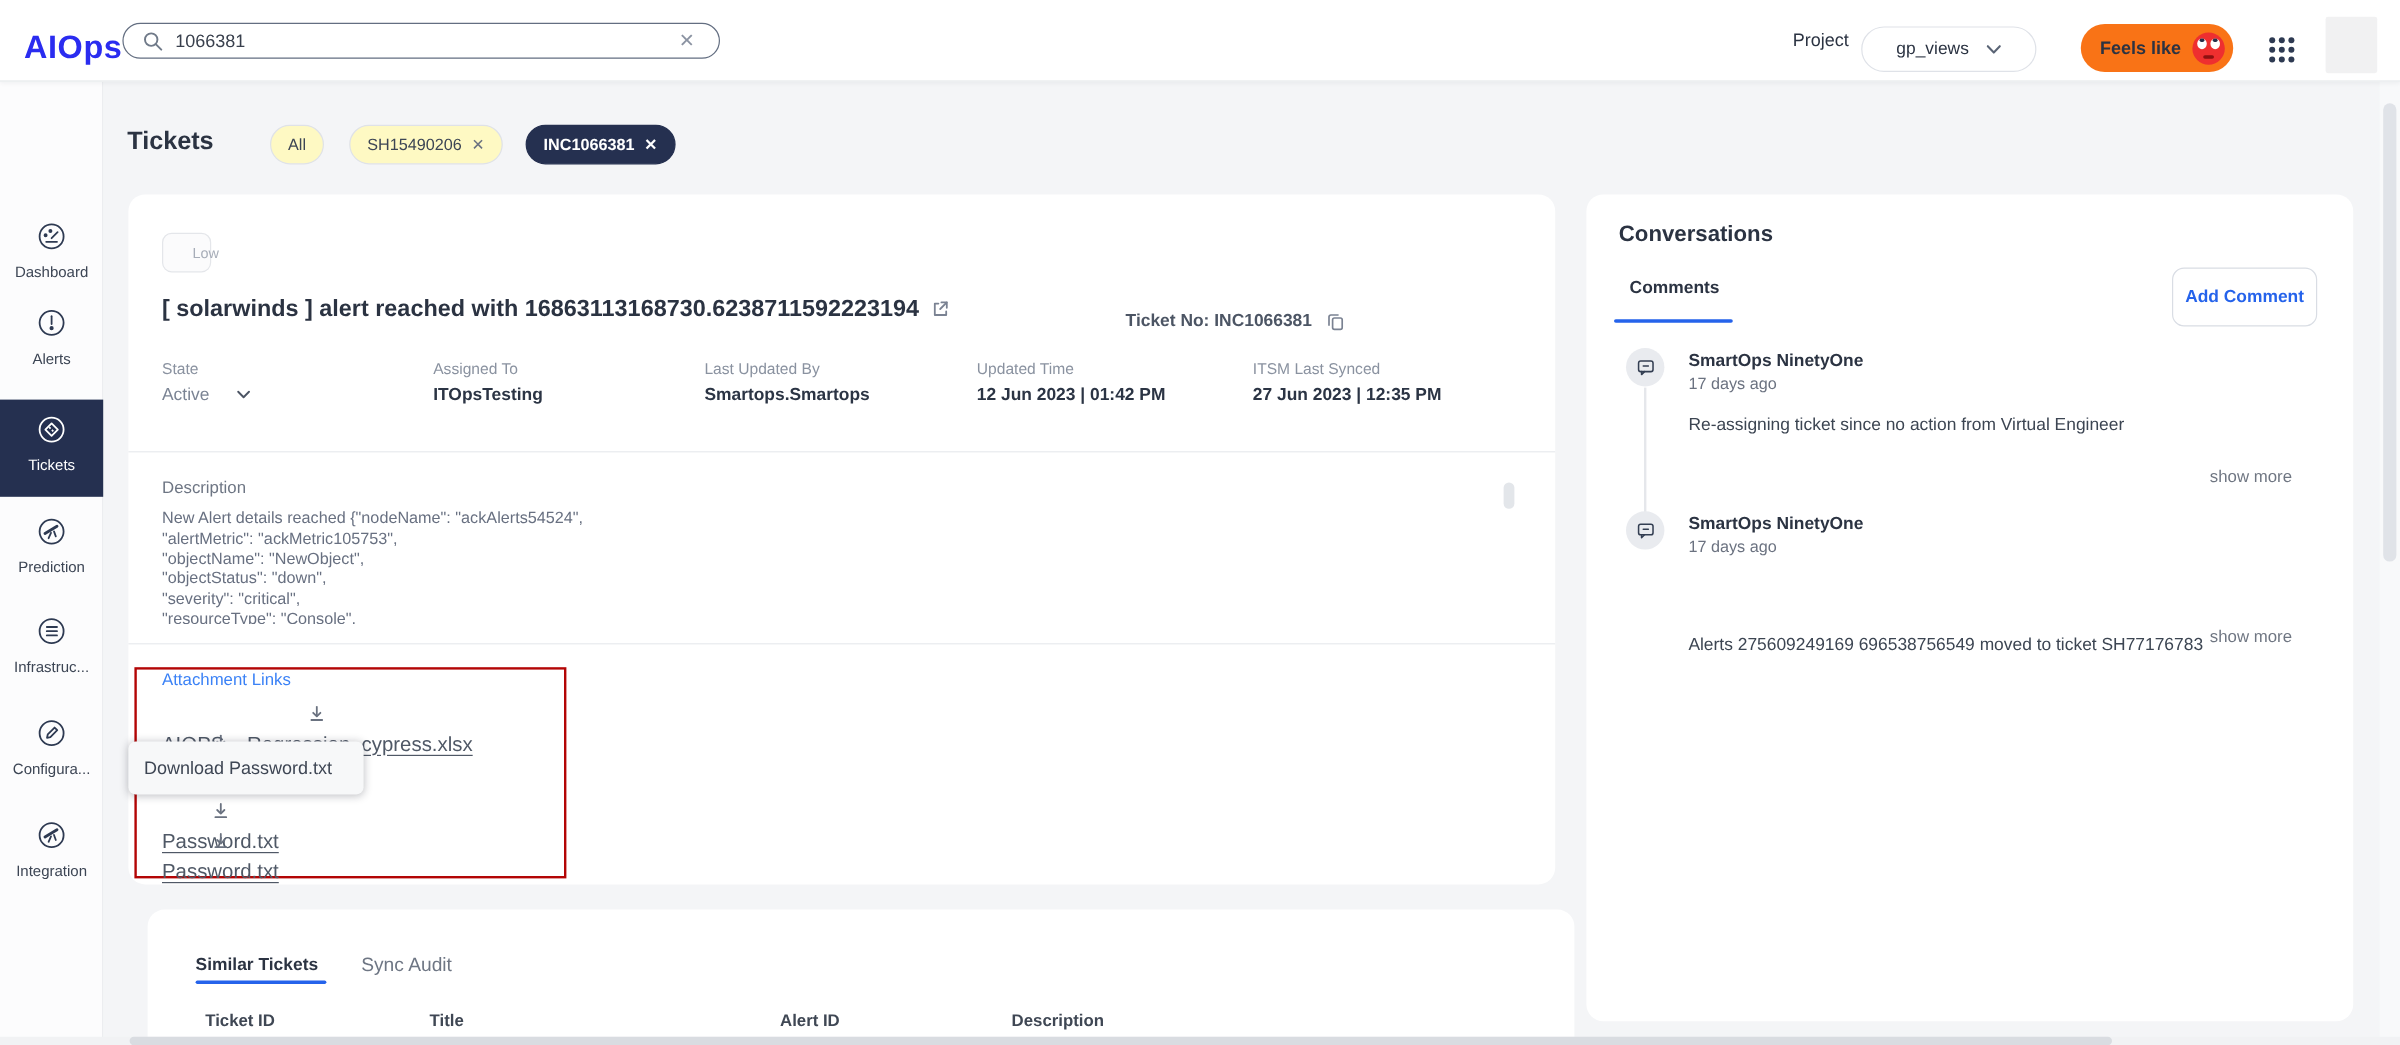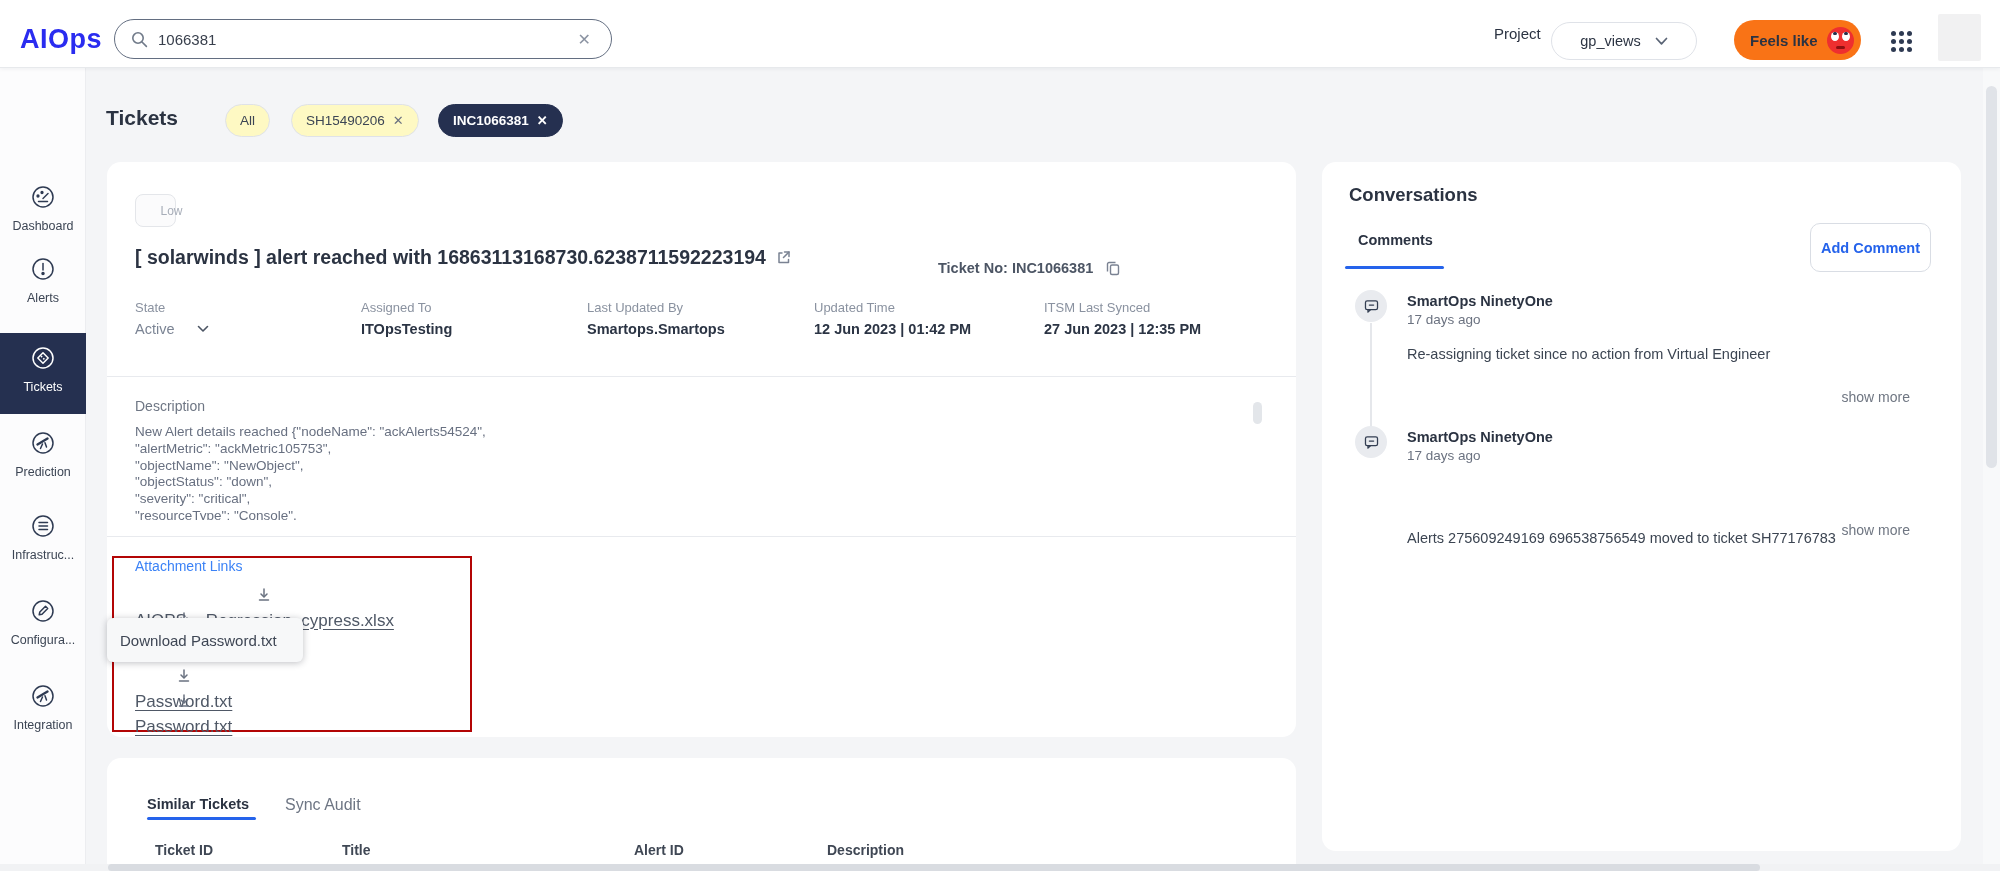--- a/index.html
+++ b/index.html
@@ -5,21 +5,21 @@
   * { margin:0; padding:0; box-sizing:border-box; }
   html,body { background:#e9ebee; }
   #app {
     position:relative; width:2000px; height:871px; overflow:hidden;
     background:#f4f5f7; font-family:"Liberation Sans", sans-serif; color:#2b3342;
   }
   
   .topbar { position:absolute; left:0; top:0; width:2000px; height:68px; background:#fff;
     border-bottom:1px solid #e7e9ec; box-shadow:0 1px 4px rgba(20,30,50,.06); z-index:30; }
   .logo { position:absolute; left:20px; top:24px; font-size:27px; font-weight:700; color:#2a2cf0; letter-spacing:.5px; }
-  .searchbox { position:absolute; left:114px; top:19px; width:498px; height:40px; background:#fff;
+  .searchbox { position:absolute; left:102px; top:19px; width:498px; height:30px; background:#fff;
     border:1px solid #636e81; border-radius:22px; display:flex; align-items:center; padding:0 16px; }
   .searchbox input { flex:1; border:none; outline:none; font-size:15px; color:#39404d; margin-left:10px; font-family:inherit; background:transparent; }
   .icon-search { width:17px; height:17px; flex:0 0 auto; }
   .clear-x { font-size:16px; color:#8b93a2; cursor:pointer; padding:2px 4px; }
   .project-label { position:absolute; left:1494px; top:25px; font-size:15px; color:#2b3342; }
   .project-select { position:absolute; left:1551px; top:22px; width:146px; height:38px; border:1px solid #dfe2e8;
     border-radius:19px; background:#fff; display:flex; align-items:center; justify-content:center; gap:14px; cursor:pointer; }
   .project-select .val { font-size:14.5px; color:#2b3342; }
   .feels-chip { position:absolute; left:1734px; top:20px; height:40px; padding:0 7px 0 16px; background:#f97316;
     border-radius:20px; display:flex; align-items:center; gap:9px; cursor:pointer; }
@@ -50,21 +50,21 @@
   .chip { position:absolute; top:104px; height:33px; border:1px solid #dfe2e8; background:#fef9c3; border-radius:17px;
     display:flex; align-items:center; gap:8px; padding:0 14px; font-size:13.5px; color:#3c4554; cursor:pointer; }
   .chip .x { font-size:13px; color:#6b7280; }
   .chip.all { left:225px; } .chip.sh { left:291px; }
   .chip.inc { left:438px; background:#253050; border-color:#253050; color:#fff; font-weight:700; }
   .chip.inc .x { color:#fff; }
 
   
   .card { position:absolute; background:#fff; border-radius:14px; }
   .card1 { left:107px; top:162px; width:1189px; height:575px; }
-  .card2 { left:107px; top:758px; width:1189px; height:107px; border-bottom-left-radius:0; border-bottom-right-radius:0; }
+  .card2 { left:123px; top:758px; width:1189px; height:107px; border-bottom-left-radius:0; border-bottom-right-radius:0; }
   .card3 { left:1322px; top:162px; width:639px; height:689px; }
 
   
   .low-badge { position:absolute; left:28px; top:32px; width:41px; height:33px; border:1px solid #e4e6ea; background:#fbfbfc;
     border-radius:8px; display:flex; align-items:center; justify-content:center; font-size:12px; color:#a7adb8;padding-left:32px; }
   .t-title { position:absolute; left:28px; top:84px; font-size:19.5px; font-weight:700; color:#2b3342; display:flex; align-items:center; gap:10px; }
   .t-title .ext { cursor:pointer; display:inline-flex; }
   .ticketno { position:absolute; left:831px; top:98px; font-size:14.5px; color:#4c5564; font-weight:600; display:flex; align-items:center; gap:12px; }
   .ticketno .copy { cursor:pointer; display:inline-flex; }
   .meta-col { position:absolute; top:138px; }

